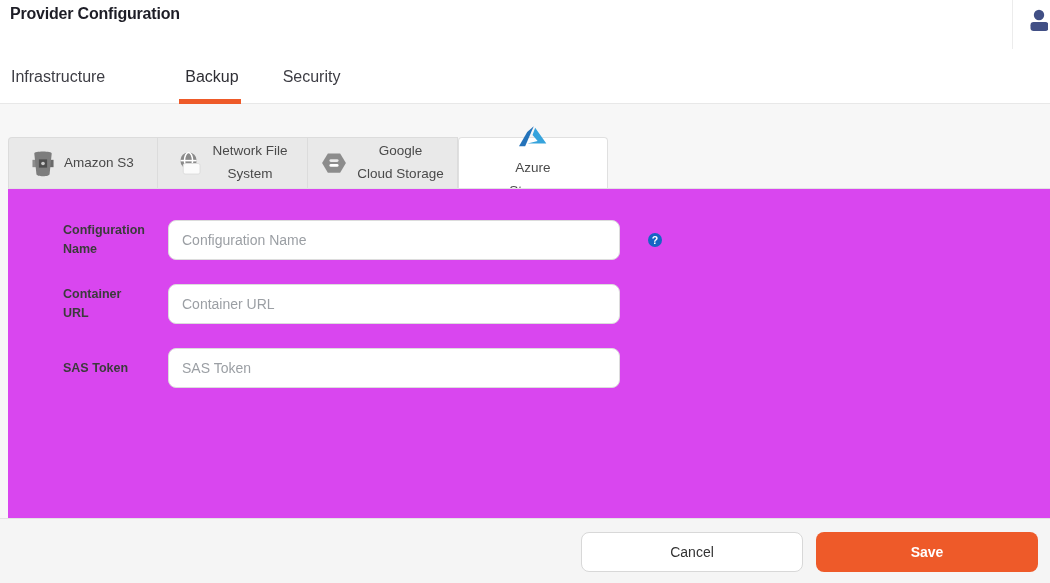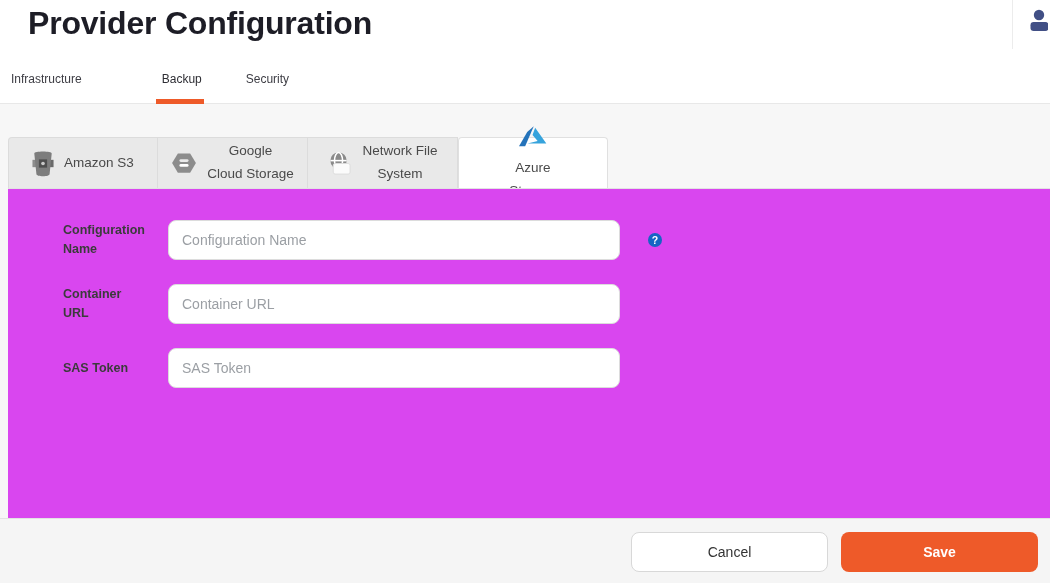--- a/index.html
+++ b/index.html
@@ -12,32 +12,32 @@
     color: #333;
   }
 
   
   .header {
     position: absolute; top:0; left:0; right:0; height:104px;
     background:#fff; border-bottom:1px solid #e8e8e8;
   }
   .page-title {
     position:absolute; left:10px; top:5px;
-    font-size:32px; font-weight:700; color:#1d1d26; letter-spacing:-0.2px;margin-left:18px;
+    font-size:16px; font-weight:700; color:#1d1d26; letter-spacing:-0.2px;
   }
   .header-divider {
     position:absolute; right:37px; top:0; width:1px; height:49px; background:#ececec;
   }
   .user-icon { position:absolute; right:2px; top:9px; cursor:pointer; }
 
   .main-tabs {
     position:absolute; left:11px; bottom:0; display:flex; gap:44px;
   }
   .nav-tab {
-    position:relative; font-size:12px; color:#3d3d44;
+    position:relative; font-size:16px; color:#3d3d44;
     padding:0 0 17px 0; cursor:pointer;text-align:center;
   }
   .nav-tab.active { font-weight:500; color:#2e2e34;margin-left:36px; }
   .nav-tab .underline {
     position:absolute; left:-6px; right:-2px; bottom:-1px; height:5px;
     background:#ee5a29; display:none;
   }
   .nav-tab.active .underline { display:block; }
 
   
@@ -92,21 +92,21 @@
 
   
   .footer {
     position:absolute; left:0; right:0; bottom:0; height:65px;
     background:#f5f5f5; border-top:1px solid #e3e3e3;
   }
   .footer-buttons {
     position:absolute; right:12px; top:13px; display:flex; gap:13px;
   }
   .btn {
-    width:197px; height:40px; border-radius:8px; font-size:14px;
+    width:222px; height:40px; border-radius:8px; font-size:14px;
     font-family:"Liberation Sans", sans-serif; cursor:pointer;
   }
   .btn-cancel { background:#fff; border:1px solid #d8d8d8; color:#333; }
   .btn-save { background:#ee5a29; border:none; color:#fff; font-weight:700; }
 </style>
 </head>
 <body>
 
 <div class="header">
   <div class="page-title">Provider Configuration</div>
@@ -146,43 +146,43 @@
         <path d="M2.5,4 C2.5,2.9 6.8,2 12,2 C17.2,2 21.5,2.9 21.5,4 L19.2,26.5 C19.1,27.9 16,29 12,29 C8,29 4.9,27.9 4.8,26.5 Z" fill="#7d7d7d"></path>
         <rect x="7.5" y="10.5" width="9" height="9" fill="#4e4e4e"></rect>
         <circle cx="12" cy="15" r="2" fill="#c9c9c9"></circle>
       </svg>
     </span>
     <span class="ptab-label">Amazon S3</span>
   </div>
 
   <div class="ptab">
     <span class="icon">
-      <svg width="26" height="22" viewBox="0 0 28 24">
-        <polygon points="7.3,1.5 20.7,1.5 27,12 20.7,22.5 7.3,22.5 1,12" fill="#8c8c8c"></polygon>
-        <rect x="9" y="7.8" width="10" height="3.2" rx="1.6" fill="#e9e9e9"></rect>
-        <rect x="9" y="13" width="10" height="3.2" rx="1.6" fill="#ffffff"></rect>
-      </svg>
-    </span>
-    <span class="ptab-label">Google
-Cloud Storage</span>
-  </div>
-
-  <div class="ptab">
-    <span class="icon">
       <svg width="25" height="25" viewBox="0 0 26 26">
         <circle cx="12" cy="10" r="8.5" fill="#8a8a8a"></circle>
         <line x1="3.5" y1="10" x2="20.5" y2="10" stroke="#fff" stroke-width="1.6"></line>
         <ellipse cx="12" cy="10" rx="4.2" ry="8.5" fill="none" stroke="#fff" stroke-width="1.6"></ellipse>
         <rect x="6.5" y="13" width="17.5" height="11" rx="2" fill="#fbfbfb" stroke="#dcdcdc"></rect>
       </svg>
     </span>
     <span class="ptab-label">Network File
 System</span>
   </div>
 
+  <div class="ptab">
+    <span class="icon">
+      <svg width="26" height="22" viewBox="0 0 28 24">
+        <polygon points="7.3,1.5 20.7,1.5 27,12 20.7,22.5 7.3,22.5 1,12" fill="#8c8c8c"></polygon>
+        <rect x="9" y="7.8" width="10" height="3.2" rx="1.6" fill="#e9e9e9"></rect>
+        <rect x="9" y="13" width="10" height="3.2" rx="1.6" fill="#ffffff"></rect>
+      </svg>
+    </span>
+    <span class="ptab-label">Google
+Cloud Storage</span>
+  </div>
+
   <div class="ptab active">
     <span class="icon">
       <svg width="28" height="21" viewBox="0 0 30 22">
         <polygon points="15.8,0 8.8,6.2 0,21.5 6.6,21.5" fill="#2473ba"></polygon>
         <polygon points="17.3,1.5 14.5,9.3 20,15.9 9.2,18.5 29.3,18.5" fill="#36a3dc"></polygon>
       </svg>
     </span>
     <span class="ptab-label">Azure
 Storage</span>
   </div>

